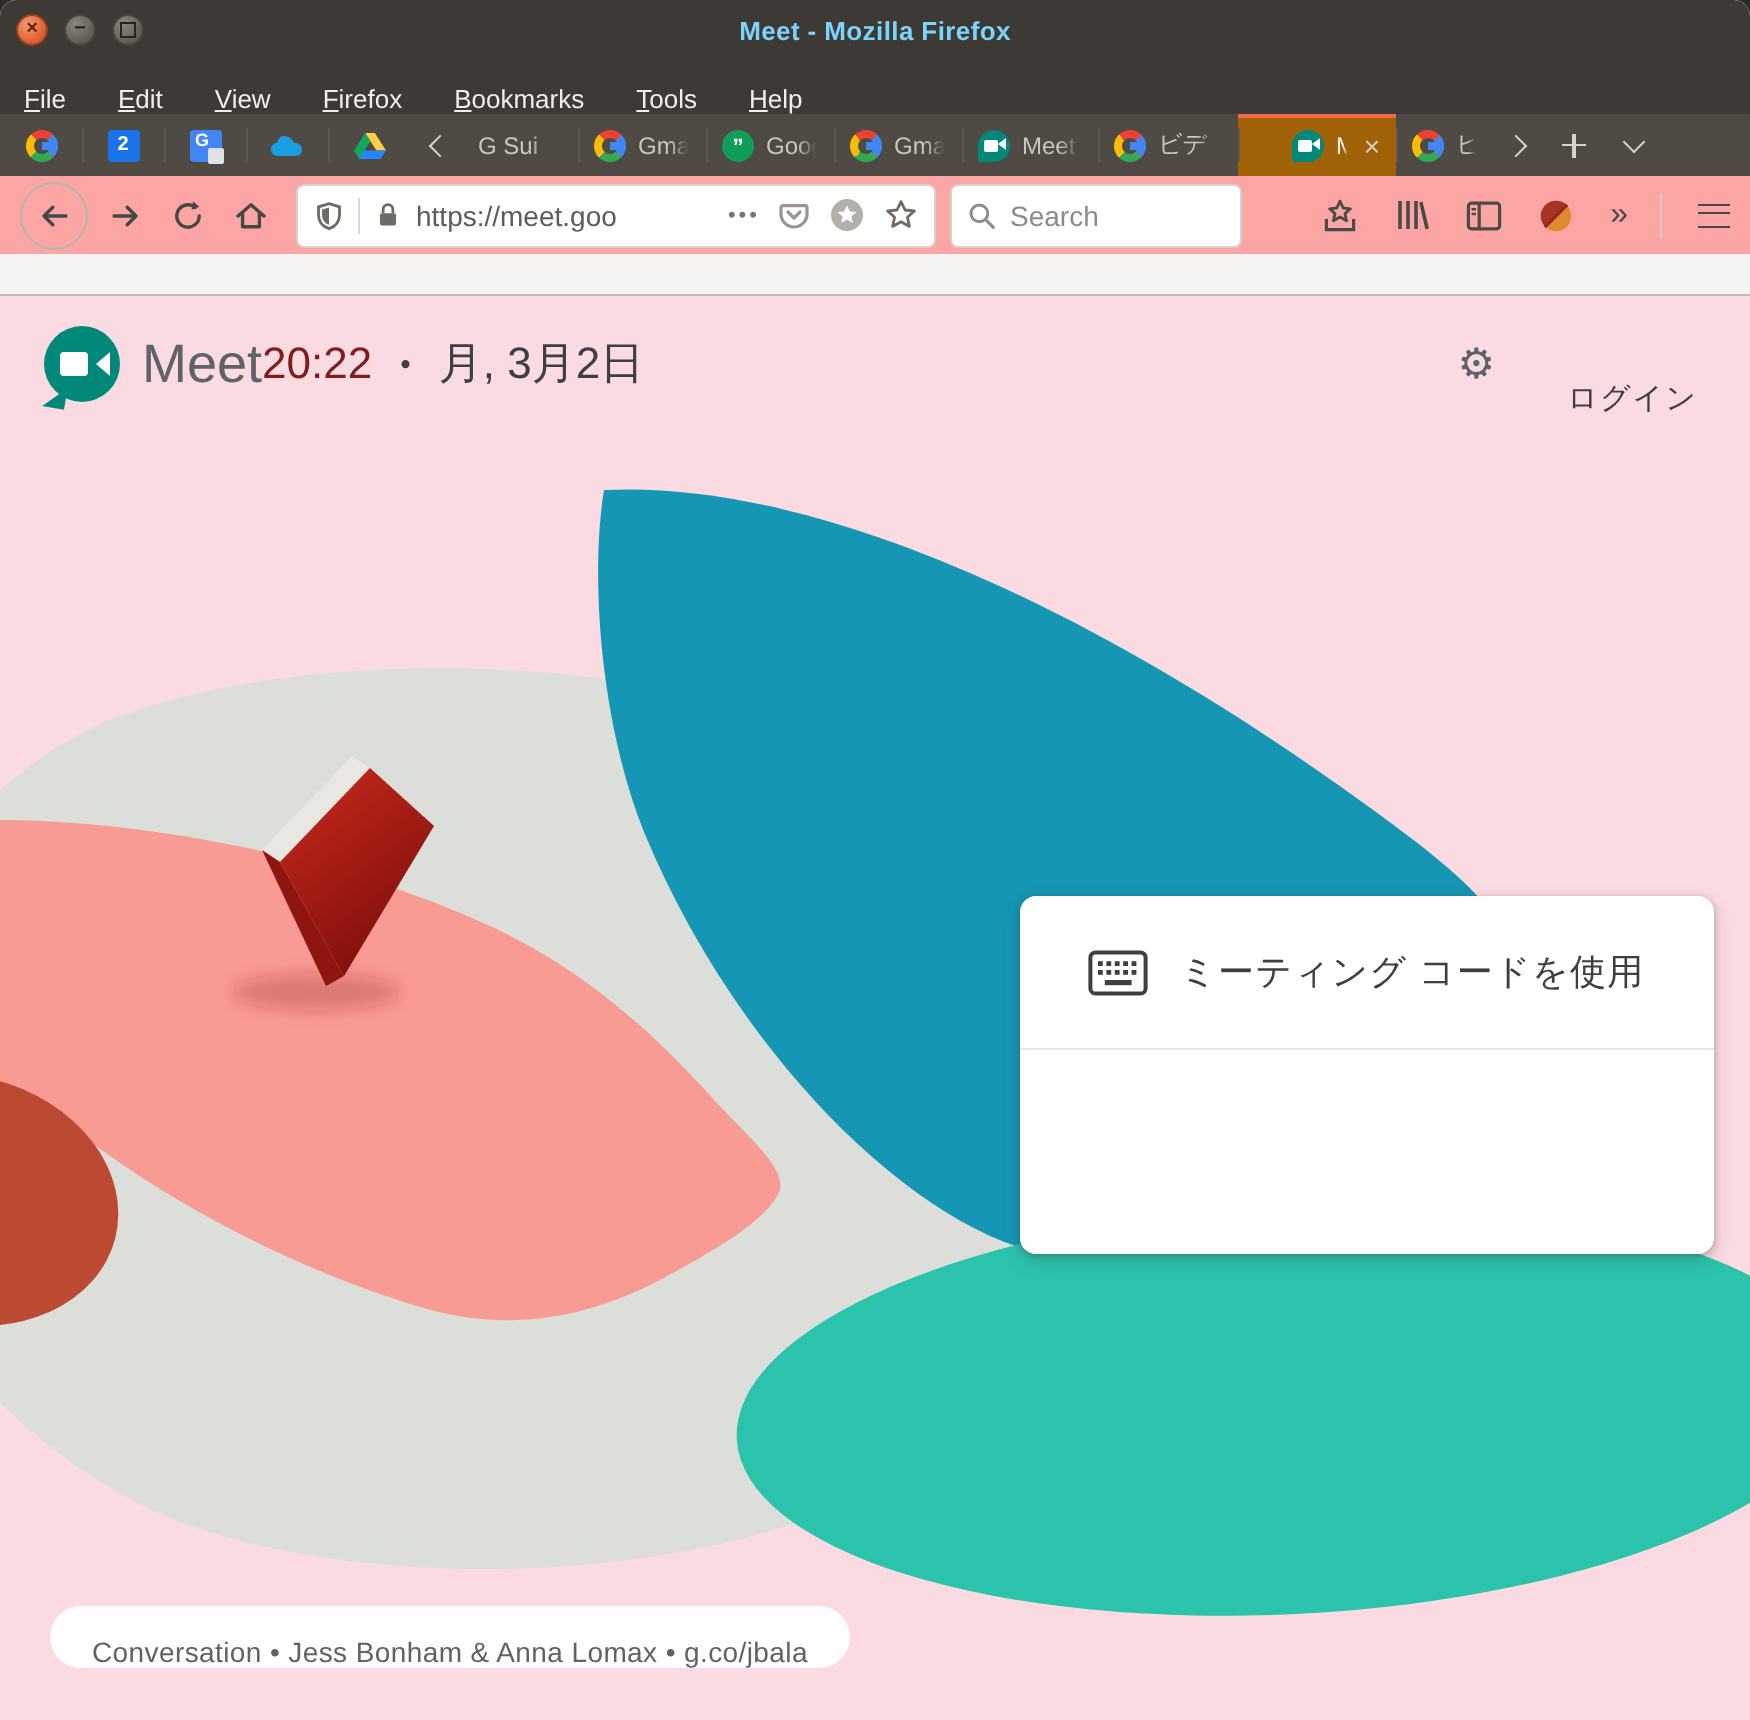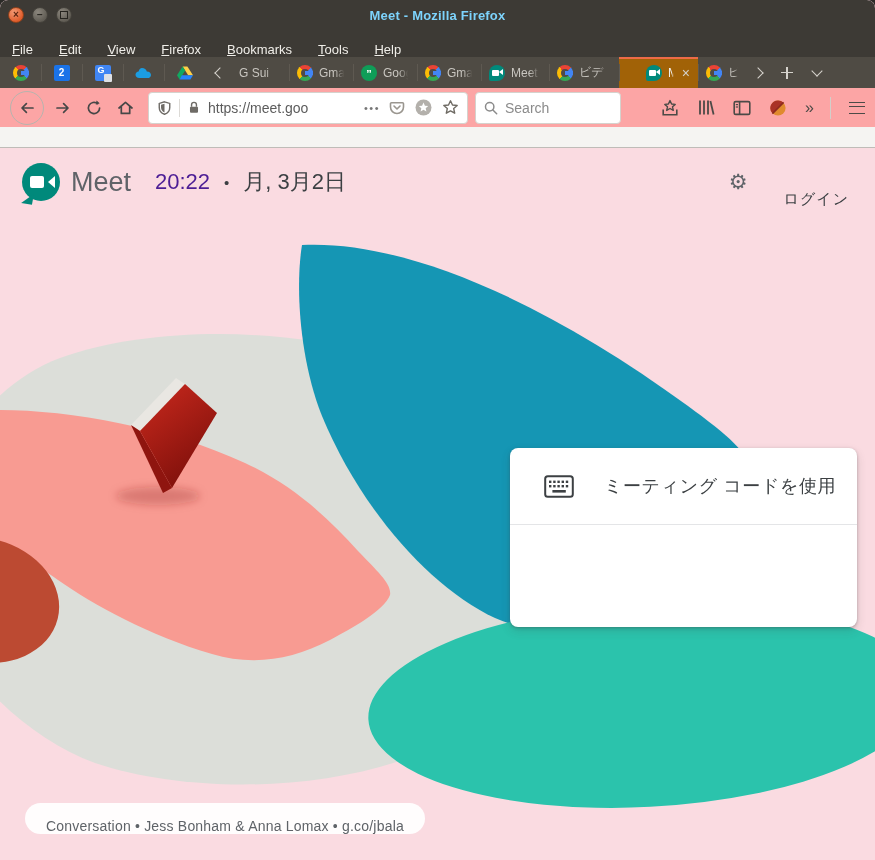--- a/index.html
+++ b/index.html
@@ -83,31 +83,31 @@
   
   .content { position:relative; height:712px; overflow:hidden; }
   .illustration { position:absolute; inset:0; }
 
   .meet-header { position:absolute; top:12px; left:0; right:0; height:44px; display:flex; align-items:center; padding:0 26px 0 22px; }
   .logo { position:relative; width:38px; height:38px; border-radius:50%; background:#00897b; flex:none; }
   .logo-tail { position:absolute; left:0px; bottom:-3px; width:0; height:0; border-top:11px solid #00897b; border-left:11px solid transparent; transform:rotate(100deg); }
   .cam-body { position:absolute; left:8px; top:13px; width:14px; height:12px; background:#fff; border-radius:2px; }
   .cam-tri { position:absolute; right:5px; top:12.5px; border-top:6.5px solid transparent; border-bottom:6.5px solid transparent; border-right:7px solid #fff; }
   .brand { font-size:27px; color:#5f6368; margin-left:11px; }
-  .clock { font-size:22px; color:#4c1d95; font-weight:500; margin-left:24px; }
+  .clock { font-size:22px; color:#7f1d1d; font-weight:500; }
   .hdot { font-size:15px; color:#3c4043; margin:0 14px; }
   .hdate { font-size:22px; color:#3c4043; }
   .header-right { margin-left:auto; display:flex; align-items:center; }
   .gear { font-size:21px; color:#5f6368; }
   .gear::before { content:"\2699"; }
   .login { font-size:15px; color:#3c4043; letter-spacing:1px; margin-left:36px;margin-top:34px; }
 
   .card { position:absolute; left:510px; top:300px; width:347px; height:179px; background:#fff; border-radius:8px;
     box-shadow:0 1px 3px rgba(60,64,67,.35), 0 4px 10px rgba(60,64,67,.18); }
-  .card-header { height:77px; display:flex; align-items:center; gap:30px; padding:0 20px 0 34px; border-bottom:1px solid #e4e5e7; }
+  .card-header { height:77px; display:flex; align-items:center; gap:16px; padding:0 20px 0 34px; border-bottom:1px solid #e4e5e7; }
   .card-title { font-size:18px; color:#3c4043; letter-spacing:.6px; white-space:nowrap; }
   .card-body { padding:20px 34px 0 34px; font-size:16px; line-height:27px; color:#3c4043; letter-spacing:.3px; }
   .card-link { color:#3c4043; text-decoration:underline; margin-left:10px; }
 
   .pill { position:absolute; left:25px; top:655px; height:31px; background:rgba(255,255,255,.93); border-radius:16px;
     display:flex; align-items:flex-end; padding:0 21px; font-size:14px; color:#5f6368; letter-spacing:.2px; white-space:nowrap; }
 </style>
 </head>
 <body>
 

